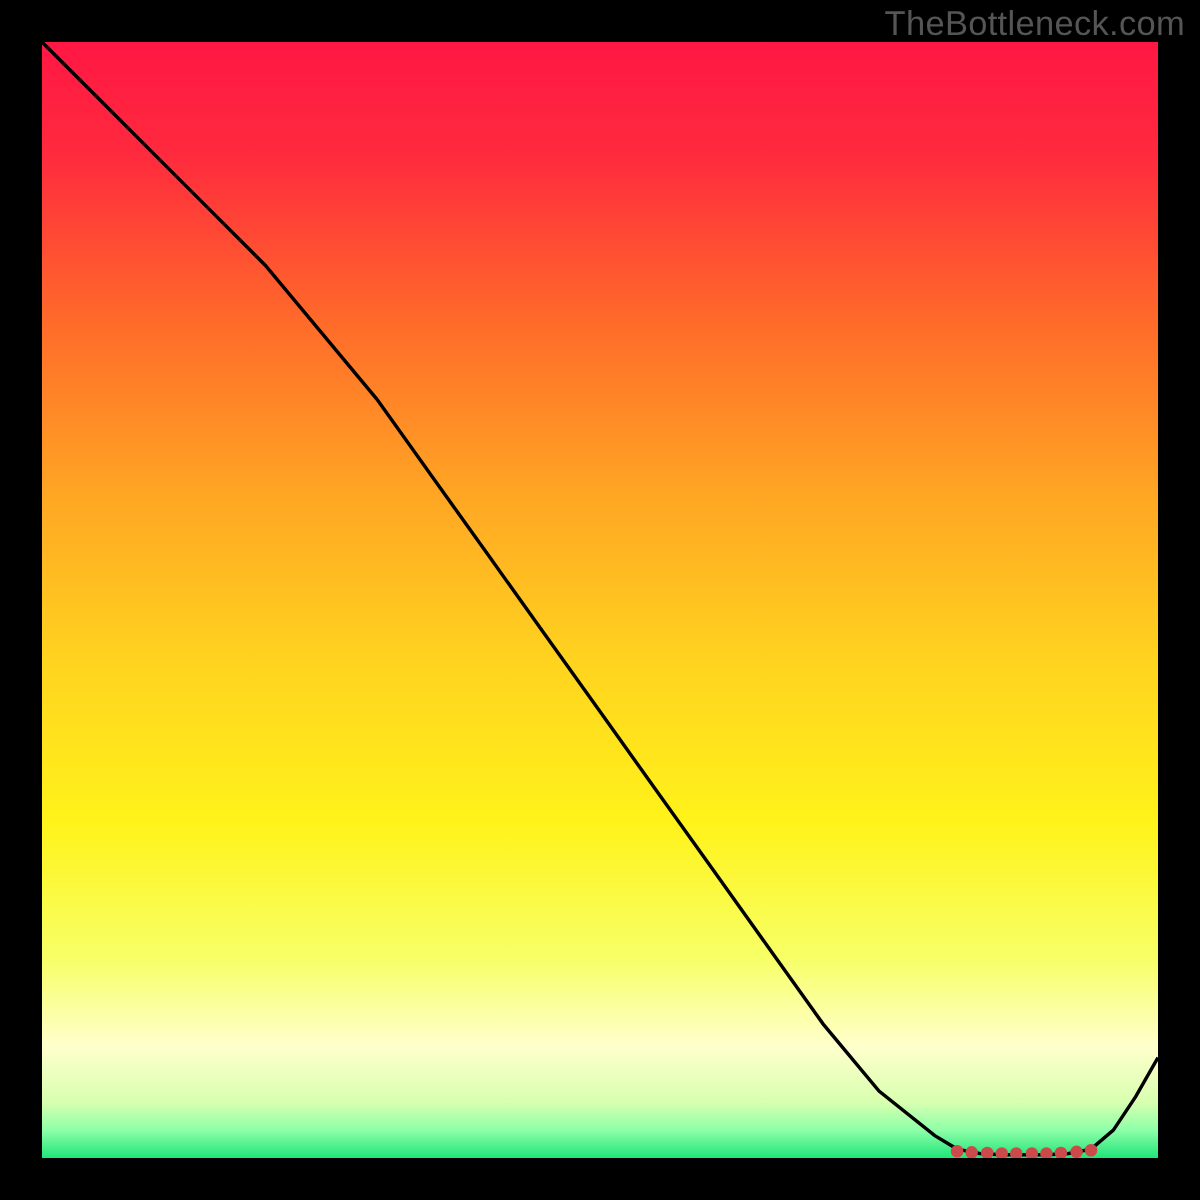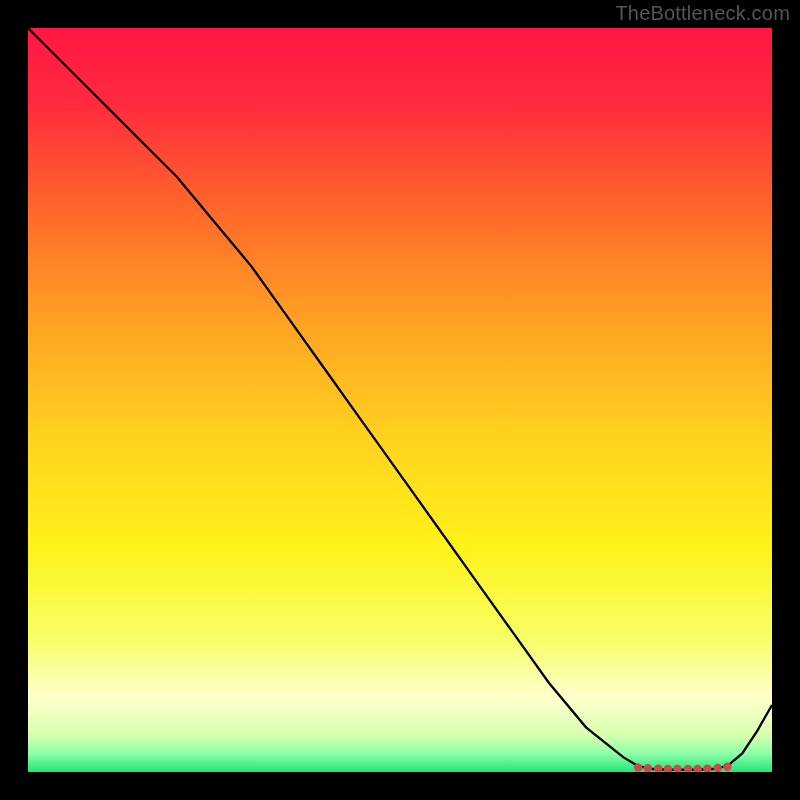--- a/index.html
+++ b/index.html
@@ -15,21 +15,21 @@
     position: relative;
     width: 800px;
     height: 800px;
     background: #000;
   }
   .watermark {
     position: absolute;
     top: 2px;
     right: 10px;
     color: #555;
-    font-size: 20px;
+    font-size: 23px;
     font-weight: 500;
     letter-spacing: 0.2px;
     z-index: 3;
   }
   .plot {
     position: absolute;
     left: 28px;
     top: 28px;
     width: 744px;
     height: 744px;

